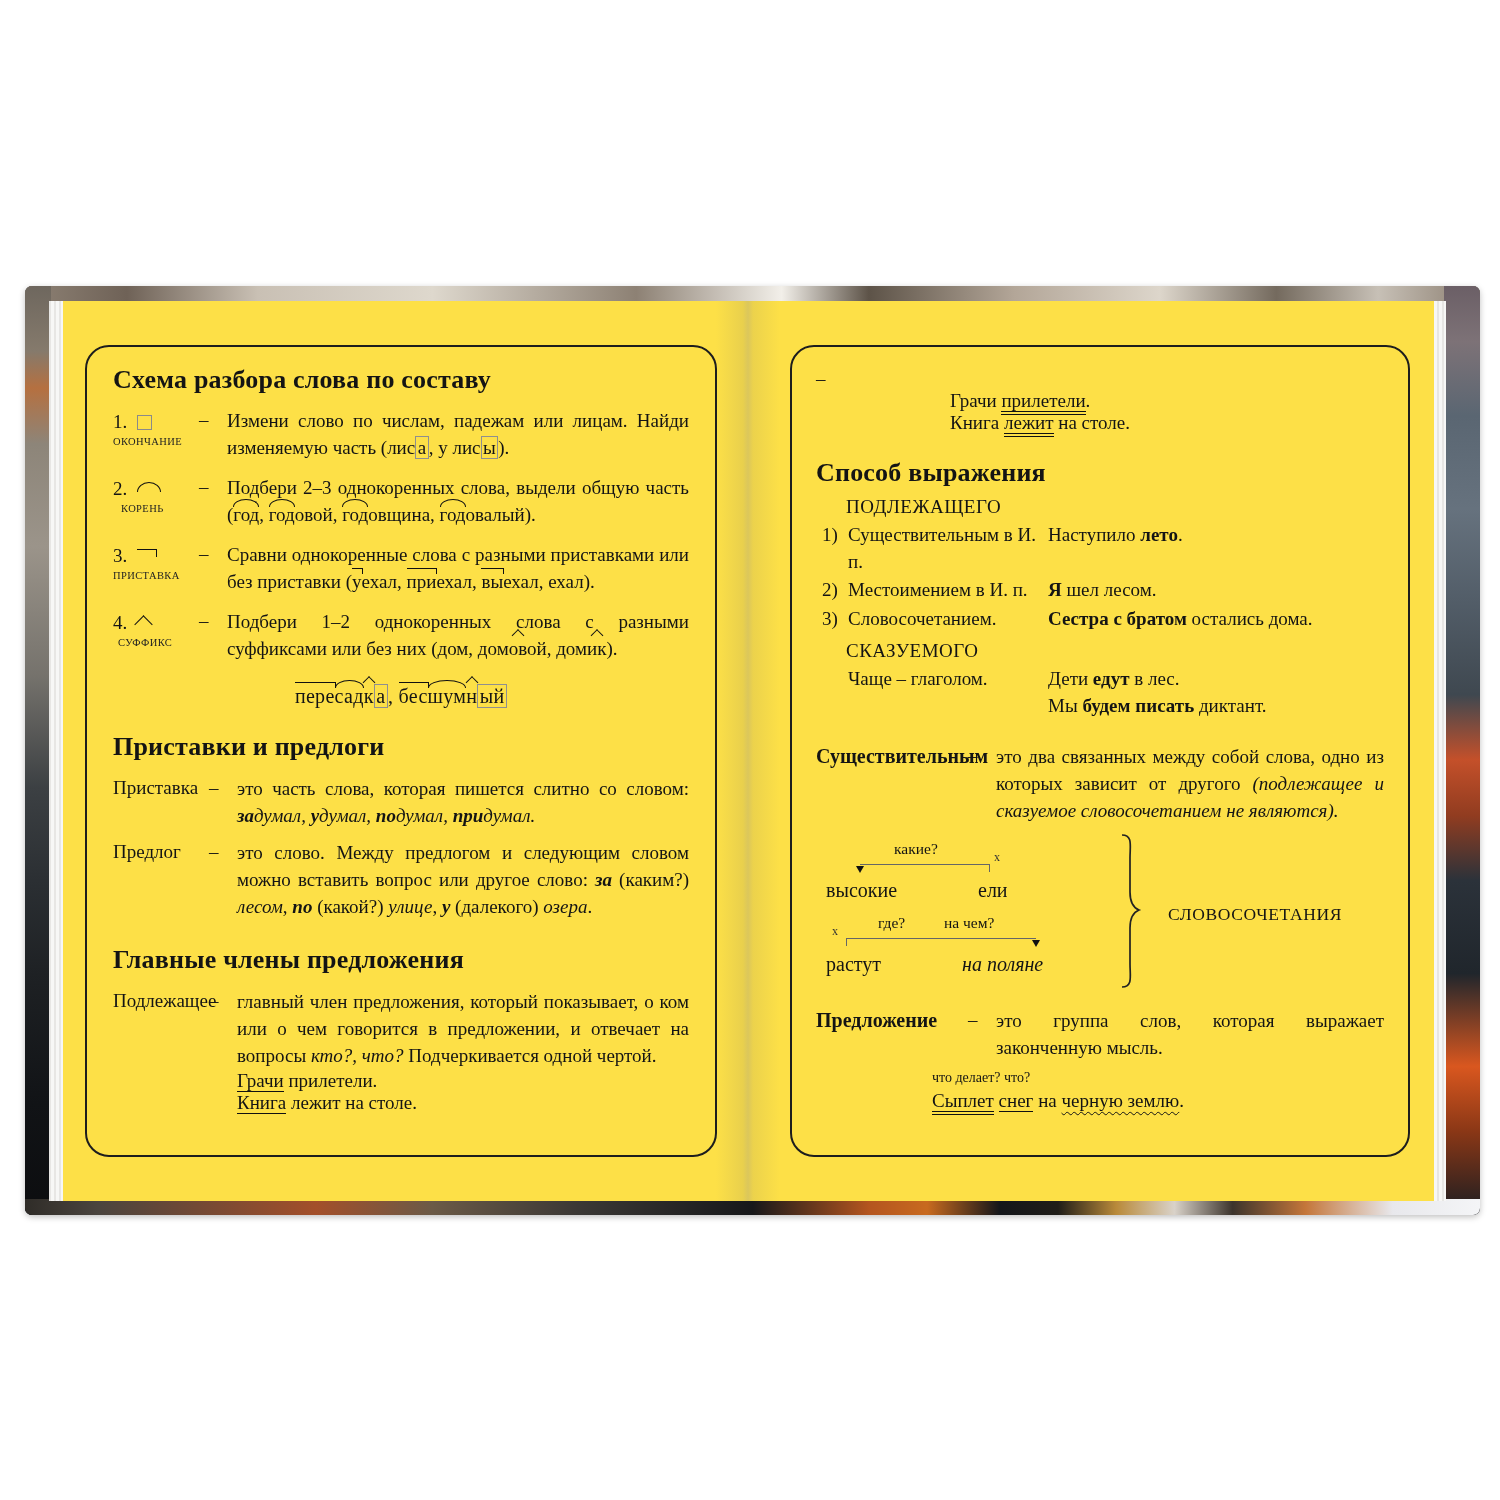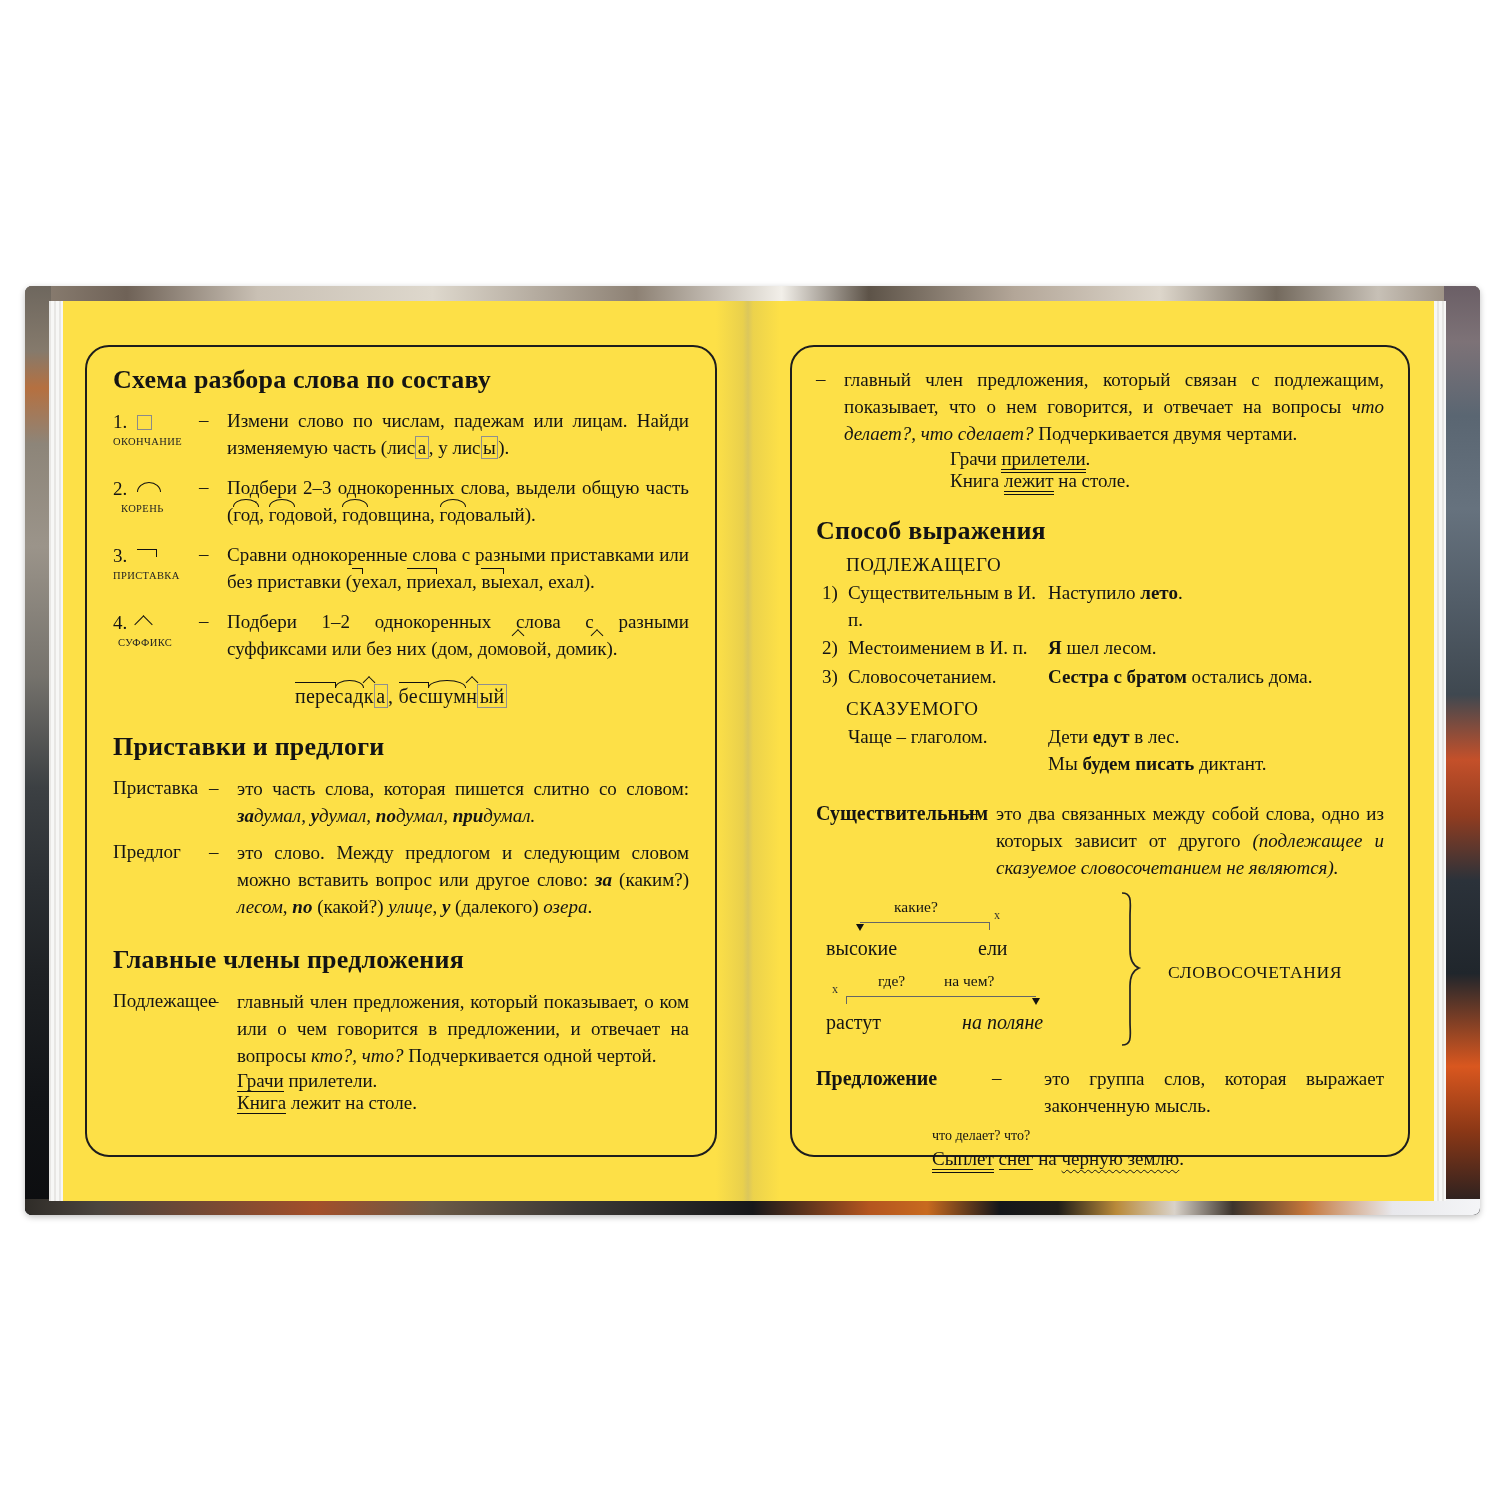--- a/index.html
+++ b/index.html
@@ -194,21 +194,20 @@
           <div class="dash-col">–</div>
           <div class="def-text txt"><span>главный член предложения, который показывает, о ком или о чем говорится в предложении, и отвечает на вопросы </span><span class="seg-i">кто?, что?</span><span> Подчеркивается одной чертой.</span></div>
         </div>
         <div class="example-line ind-l"><span class="seg-u">Грачи</span><span> прилетели.</span></div>
         <div class="example-line ind-l"><span class="seg-u">Книга</span><span> лежит на столе.</span></div>
       </div>
 
       <div class="pagebox box-right">
         <div class="def-row" style="margin-top:4px;">
           <div class="dash-col">–</div>
-          <div class="def-text txt"><span>главный член предложения, который связан с подлежащим, показывает, что о нем говорится, и отвечает на вопросы </span><span class="seg-i">что делает?, что сделает?</span><span> Подчеркивается двумя чертами.</span></div>
         </div>
         <div class="example-line ind-r"><span>Грачи </span><span class="seg-uu">прилетели</span><span>.</span></div>
         <div class="example-line ind-r"><span>Книга </span><span class="seg-uu">лежит</span><span> на столе.</span></div>
 
         <div class="h h2gap">Способ выражения</div>
 
         <div class="caps-sub">ПОДЛЕЖАЩЕГО</div>
 
         <div class="sv-row">
           <div class="sv-num">1)</div>
@@ -260,21 +259,21 @@
             <span class="xmark">x</span>
             <span class="dg-word w1">растут</span>
             <span class="dg-word w2">на поляне</span>
           </div>
           <svg class="brace" width="24" height="158" viewBox="0 0 24 158">
             <path d="M4 3 C15 3 12 14 12 26 L12 60 C12 71 16 76 21 78 C16 80 12 85 12 96 L12 132 C12 144 15 155 4 155" fill="none" stroke="#222" stroke-width="1.7"></path>
           </svg>
           <div class="brace-label">СЛОВОСОЧЕТАНИЯ</div>
         </div>
 
-        <div class="def-row" style="margin-top:18px;gap:24px;">
+        <div class="def-row" style="margin-top:18px;">
           <div class="term term-big">Предложение</div>
           <div class="dash-col">–</div>
           <div class="def-text txt"><span>это группа слов, которая выражает законченную мысль.</span></div>
         </div>
         <div class="q-small ind-p">что делает?  что?</div>
         <div class="pred-example ind-p"><span class="seg-uu">Сыплет</span><span> </span><span class="seg-u">снег</span><span> на </span><span class="seg-w">черную землю</span><span>.</span></div>
       </div>
     </div>
   </div>
 </div>

